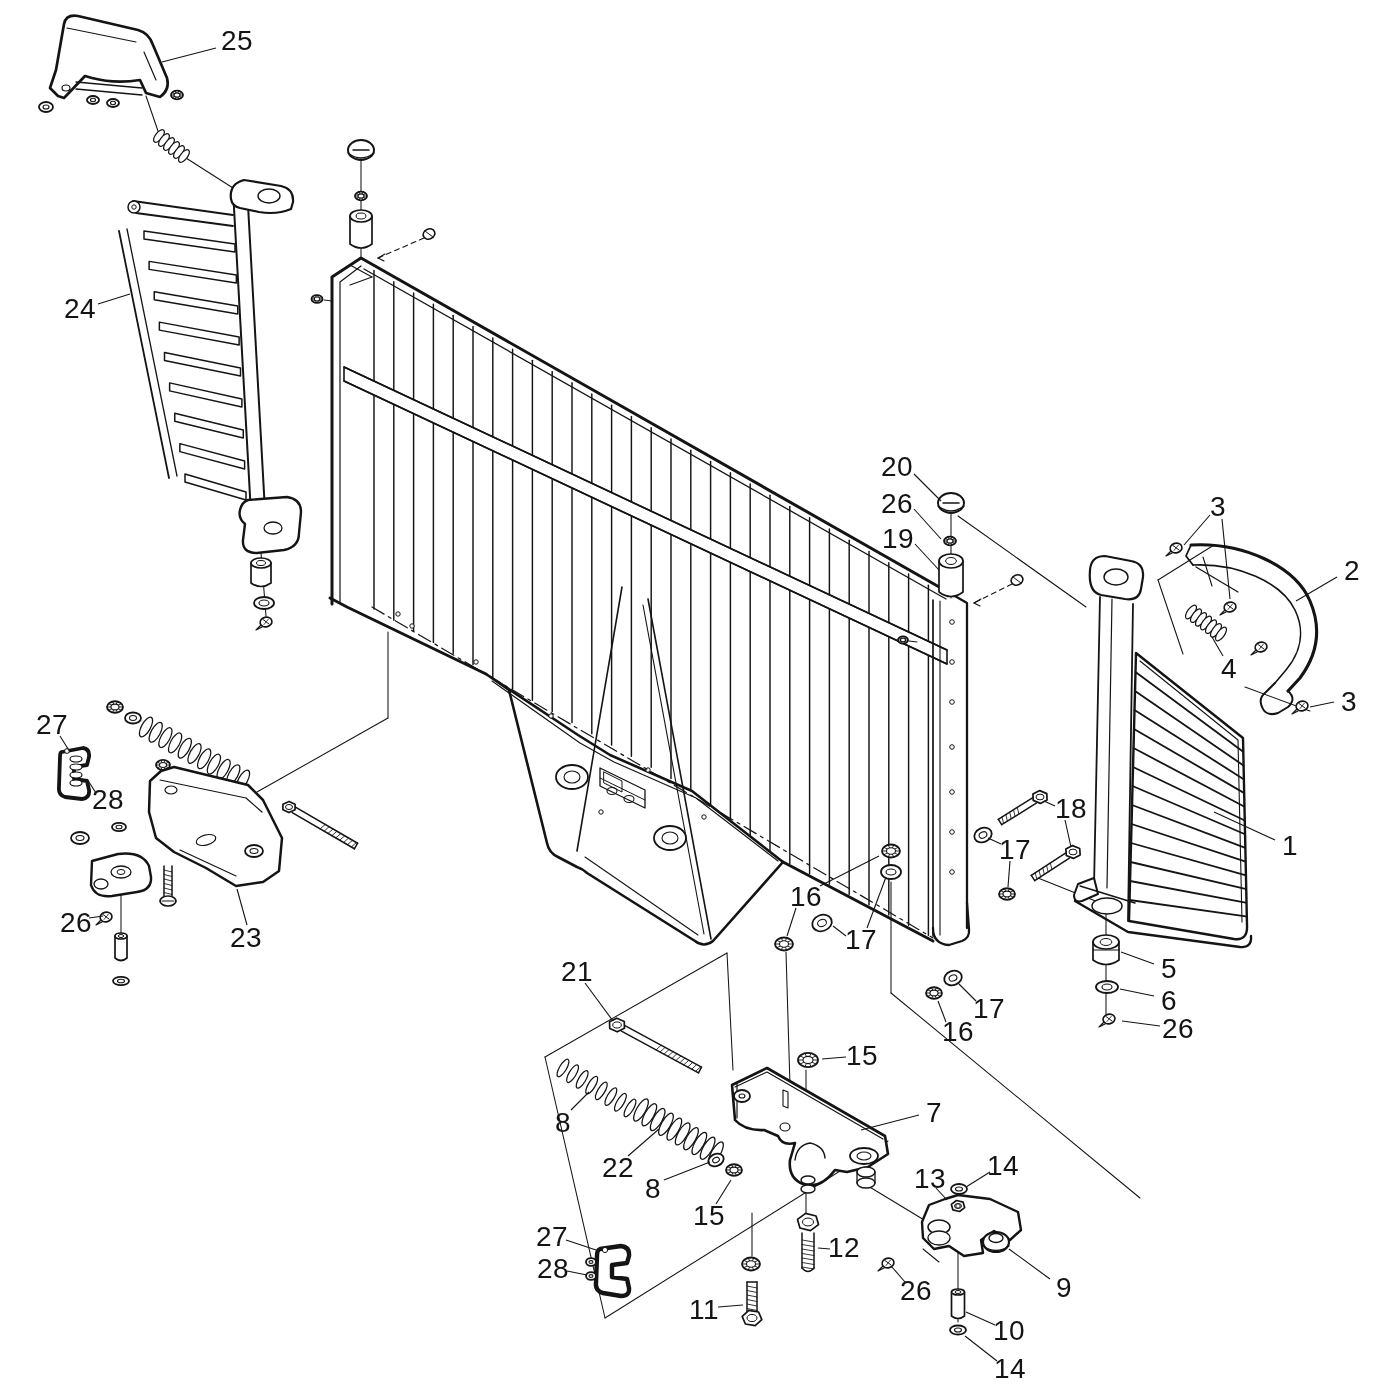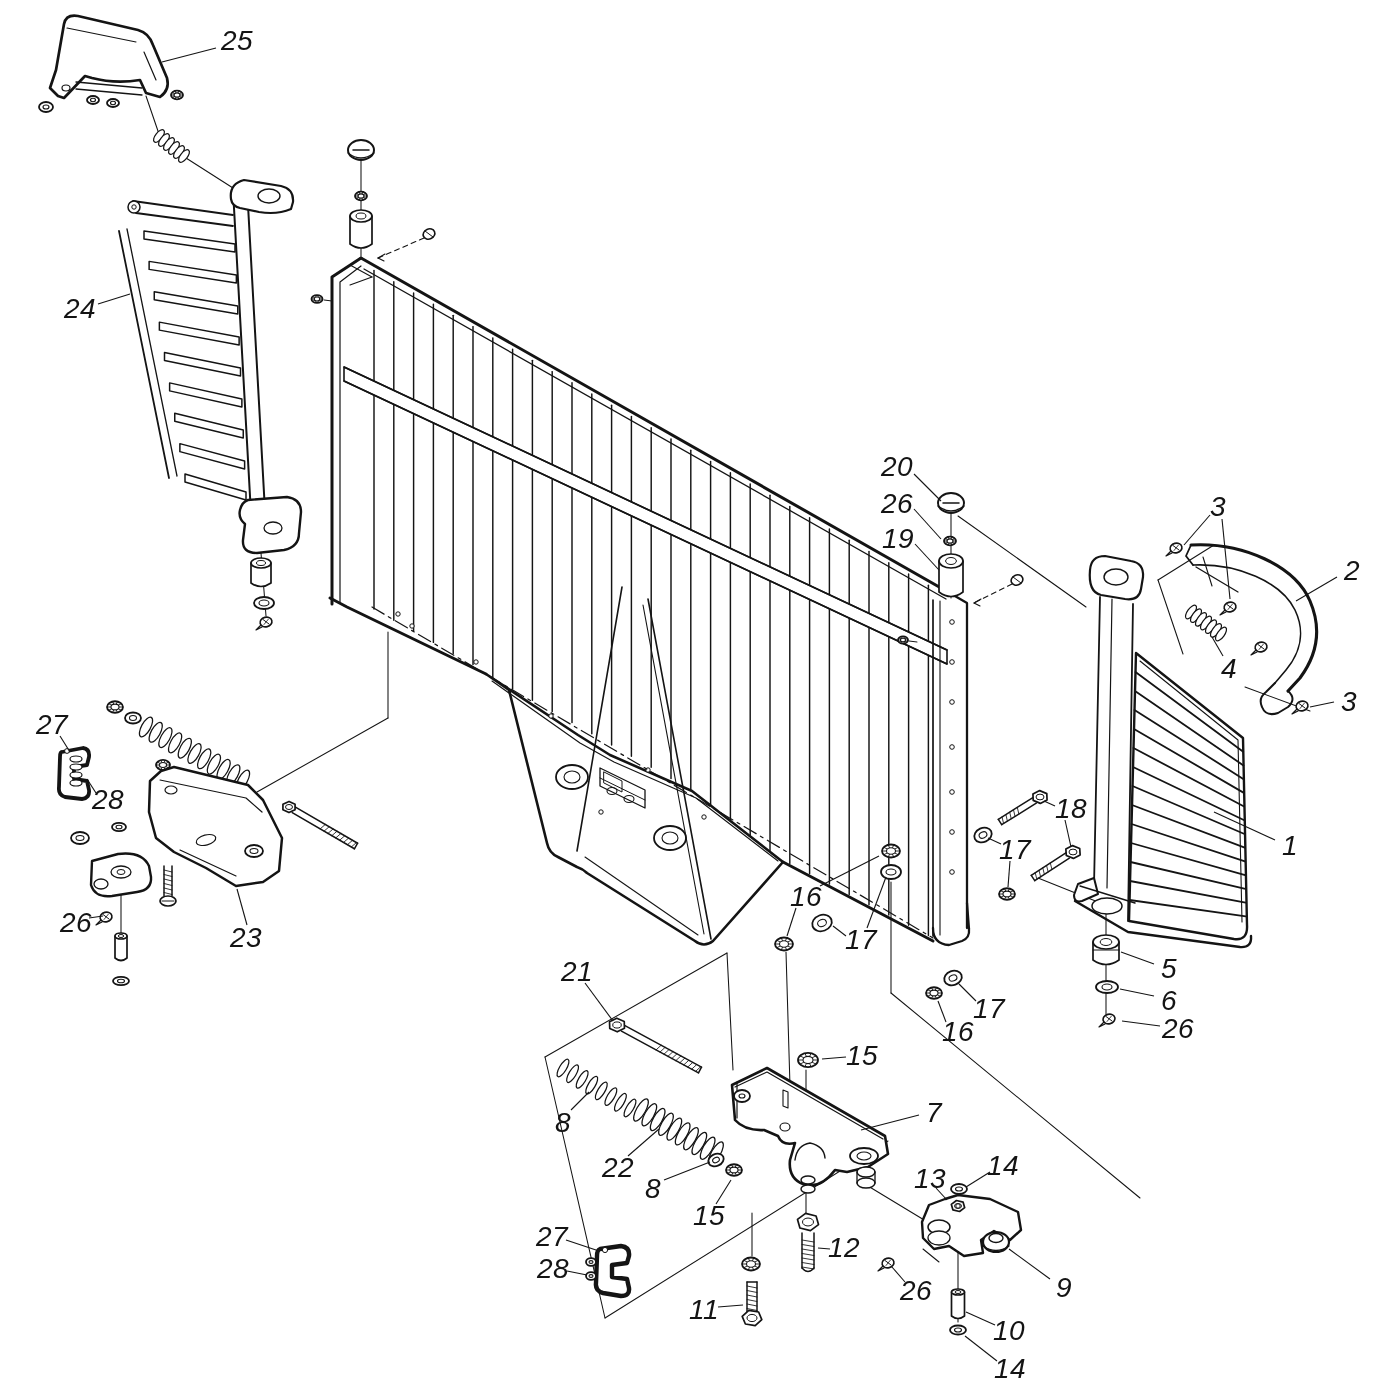--- a/index.html
+++ b/index.html
@@ -1,16 +1,16 @@
 <!DOCTYPE html>
 <html><head>
 <meta charset="utf-8">
 <style>
   html,body{margin:0;padding:0;background:#ffffff;}
-  .stage{width:1400px;height:1400px;position:relative;background:#ffffff;overflow:hidden;font-style:italic;}
+  .stage{width:1400px;height:1400px;position:relative;background:#ffffff;overflow:hidden;}
   svg{display:block;}
   .callout-label{
     font-family:"Liberation Sans", sans-serif;
     font-size:28px;
     fill:#141414;
     letter-spacing:0.5px;
   }
 </style>
 </head>
 <body>

